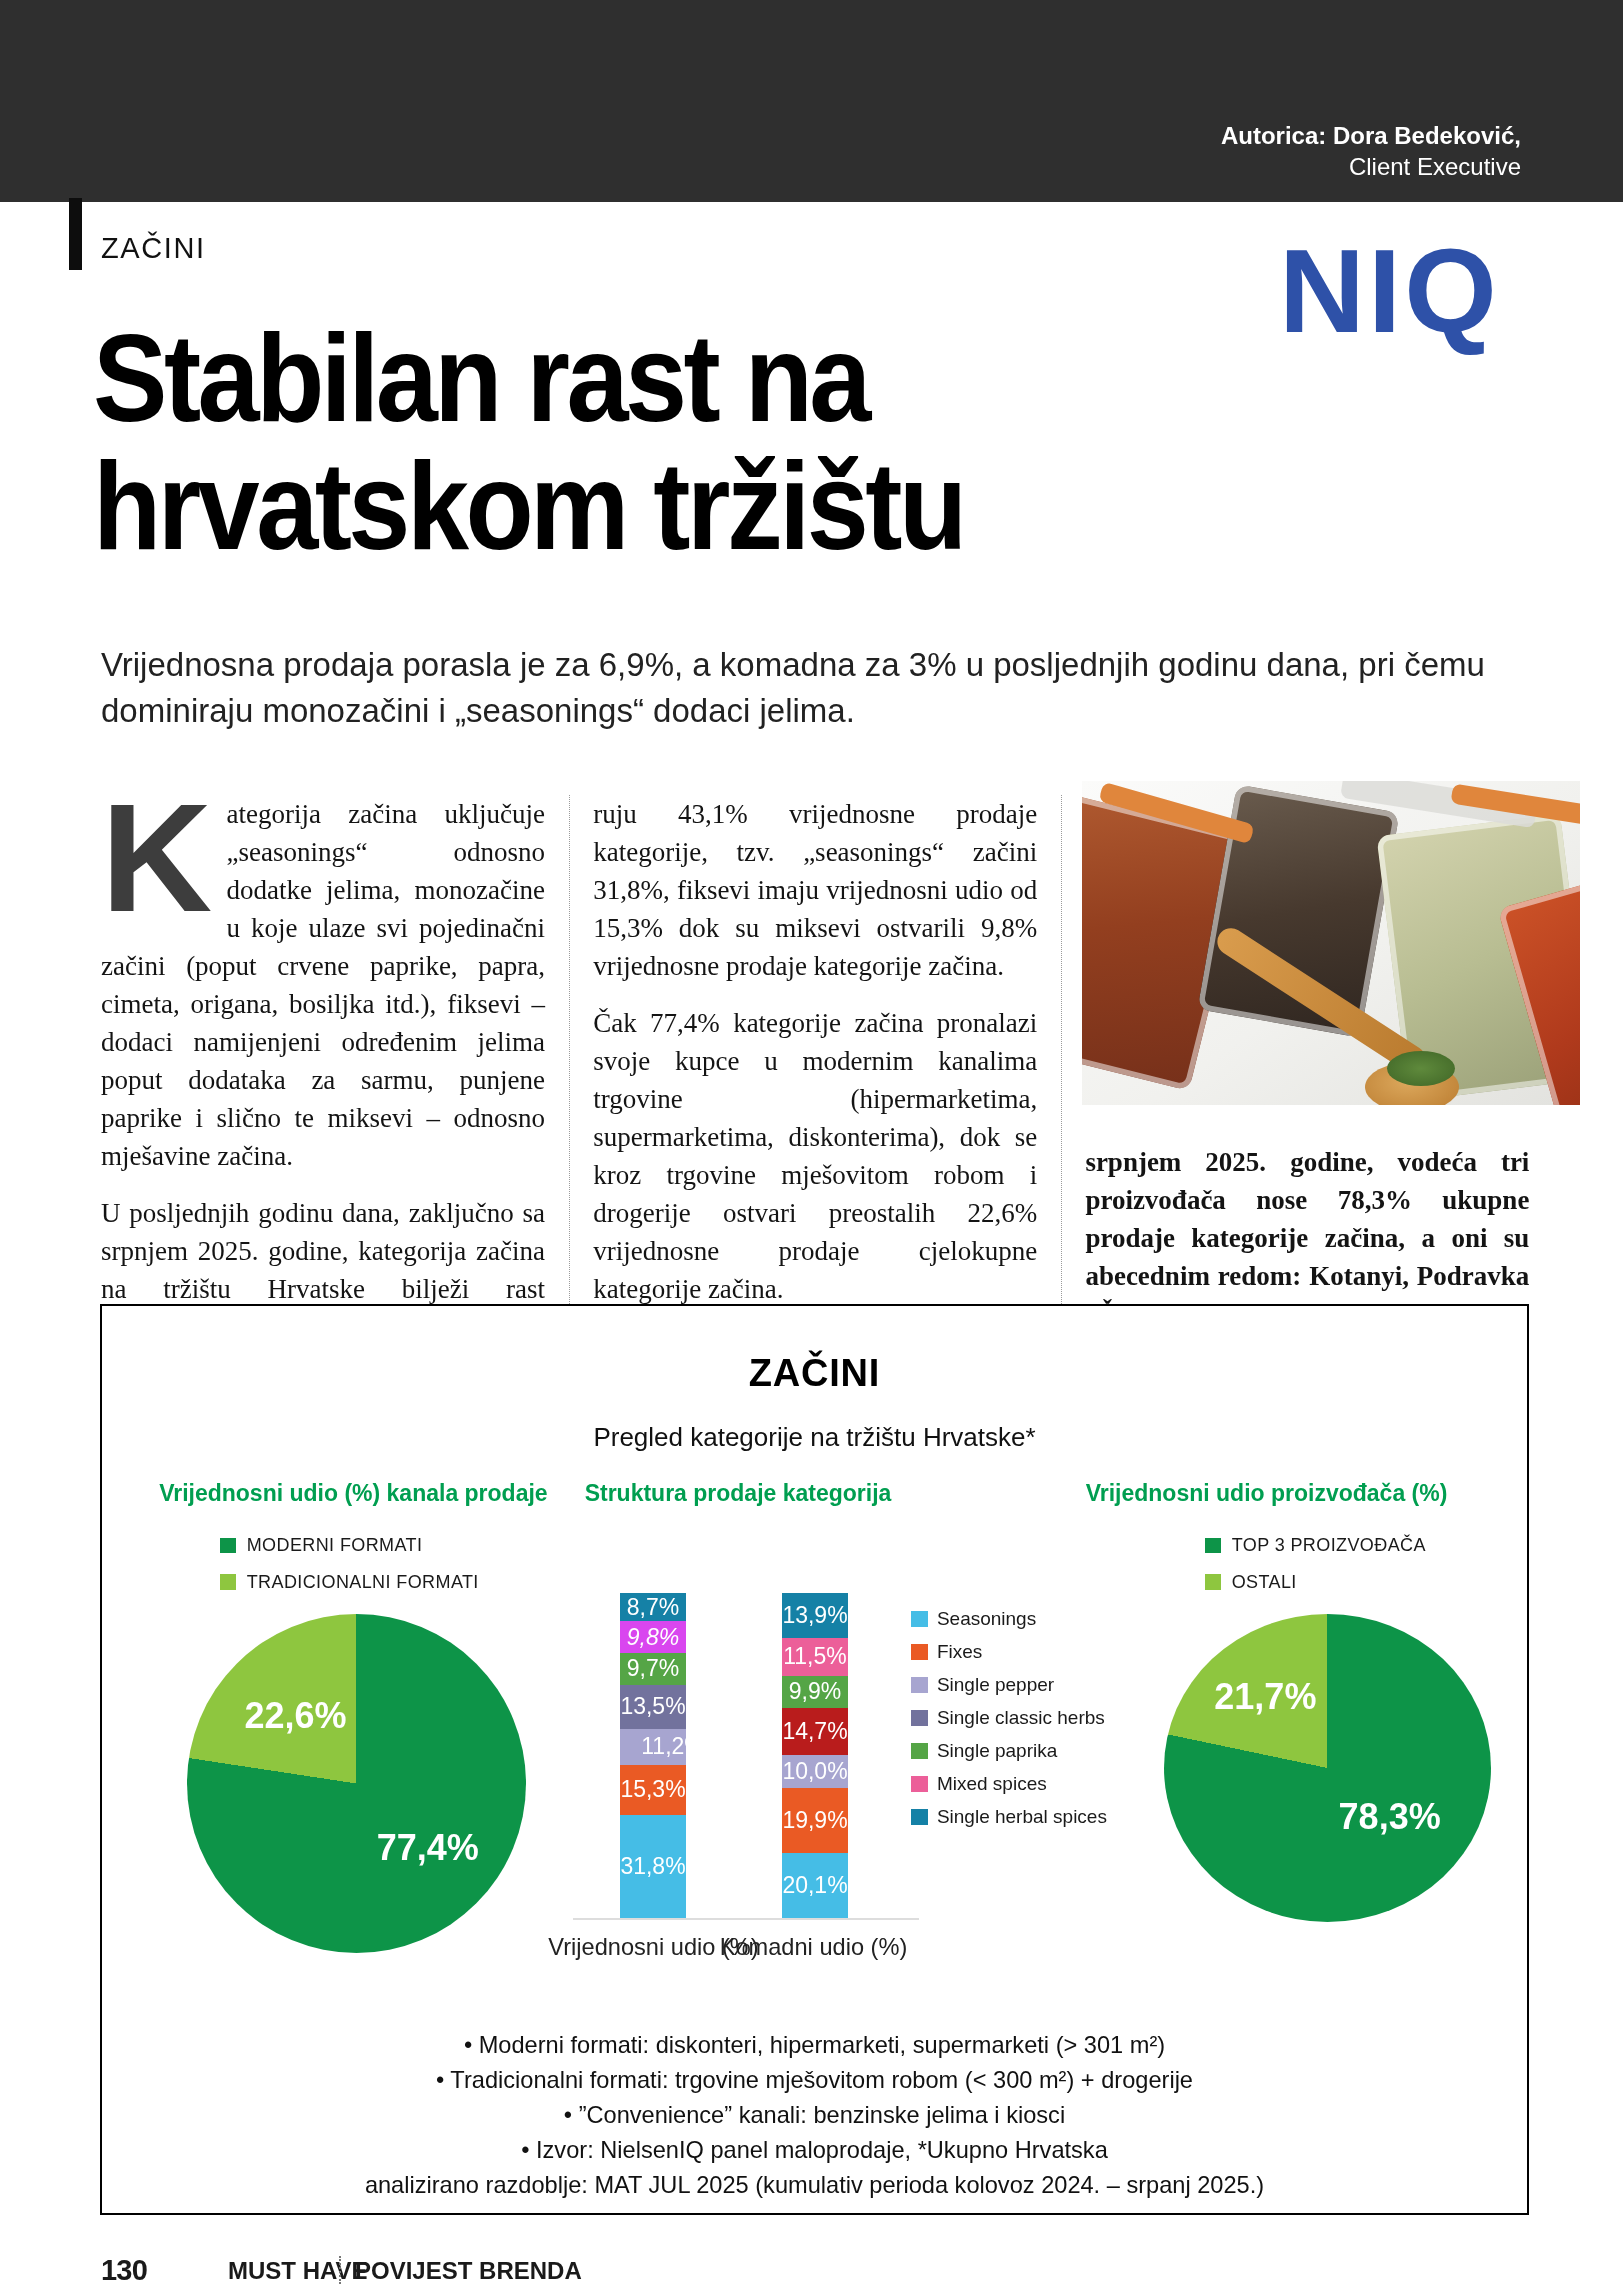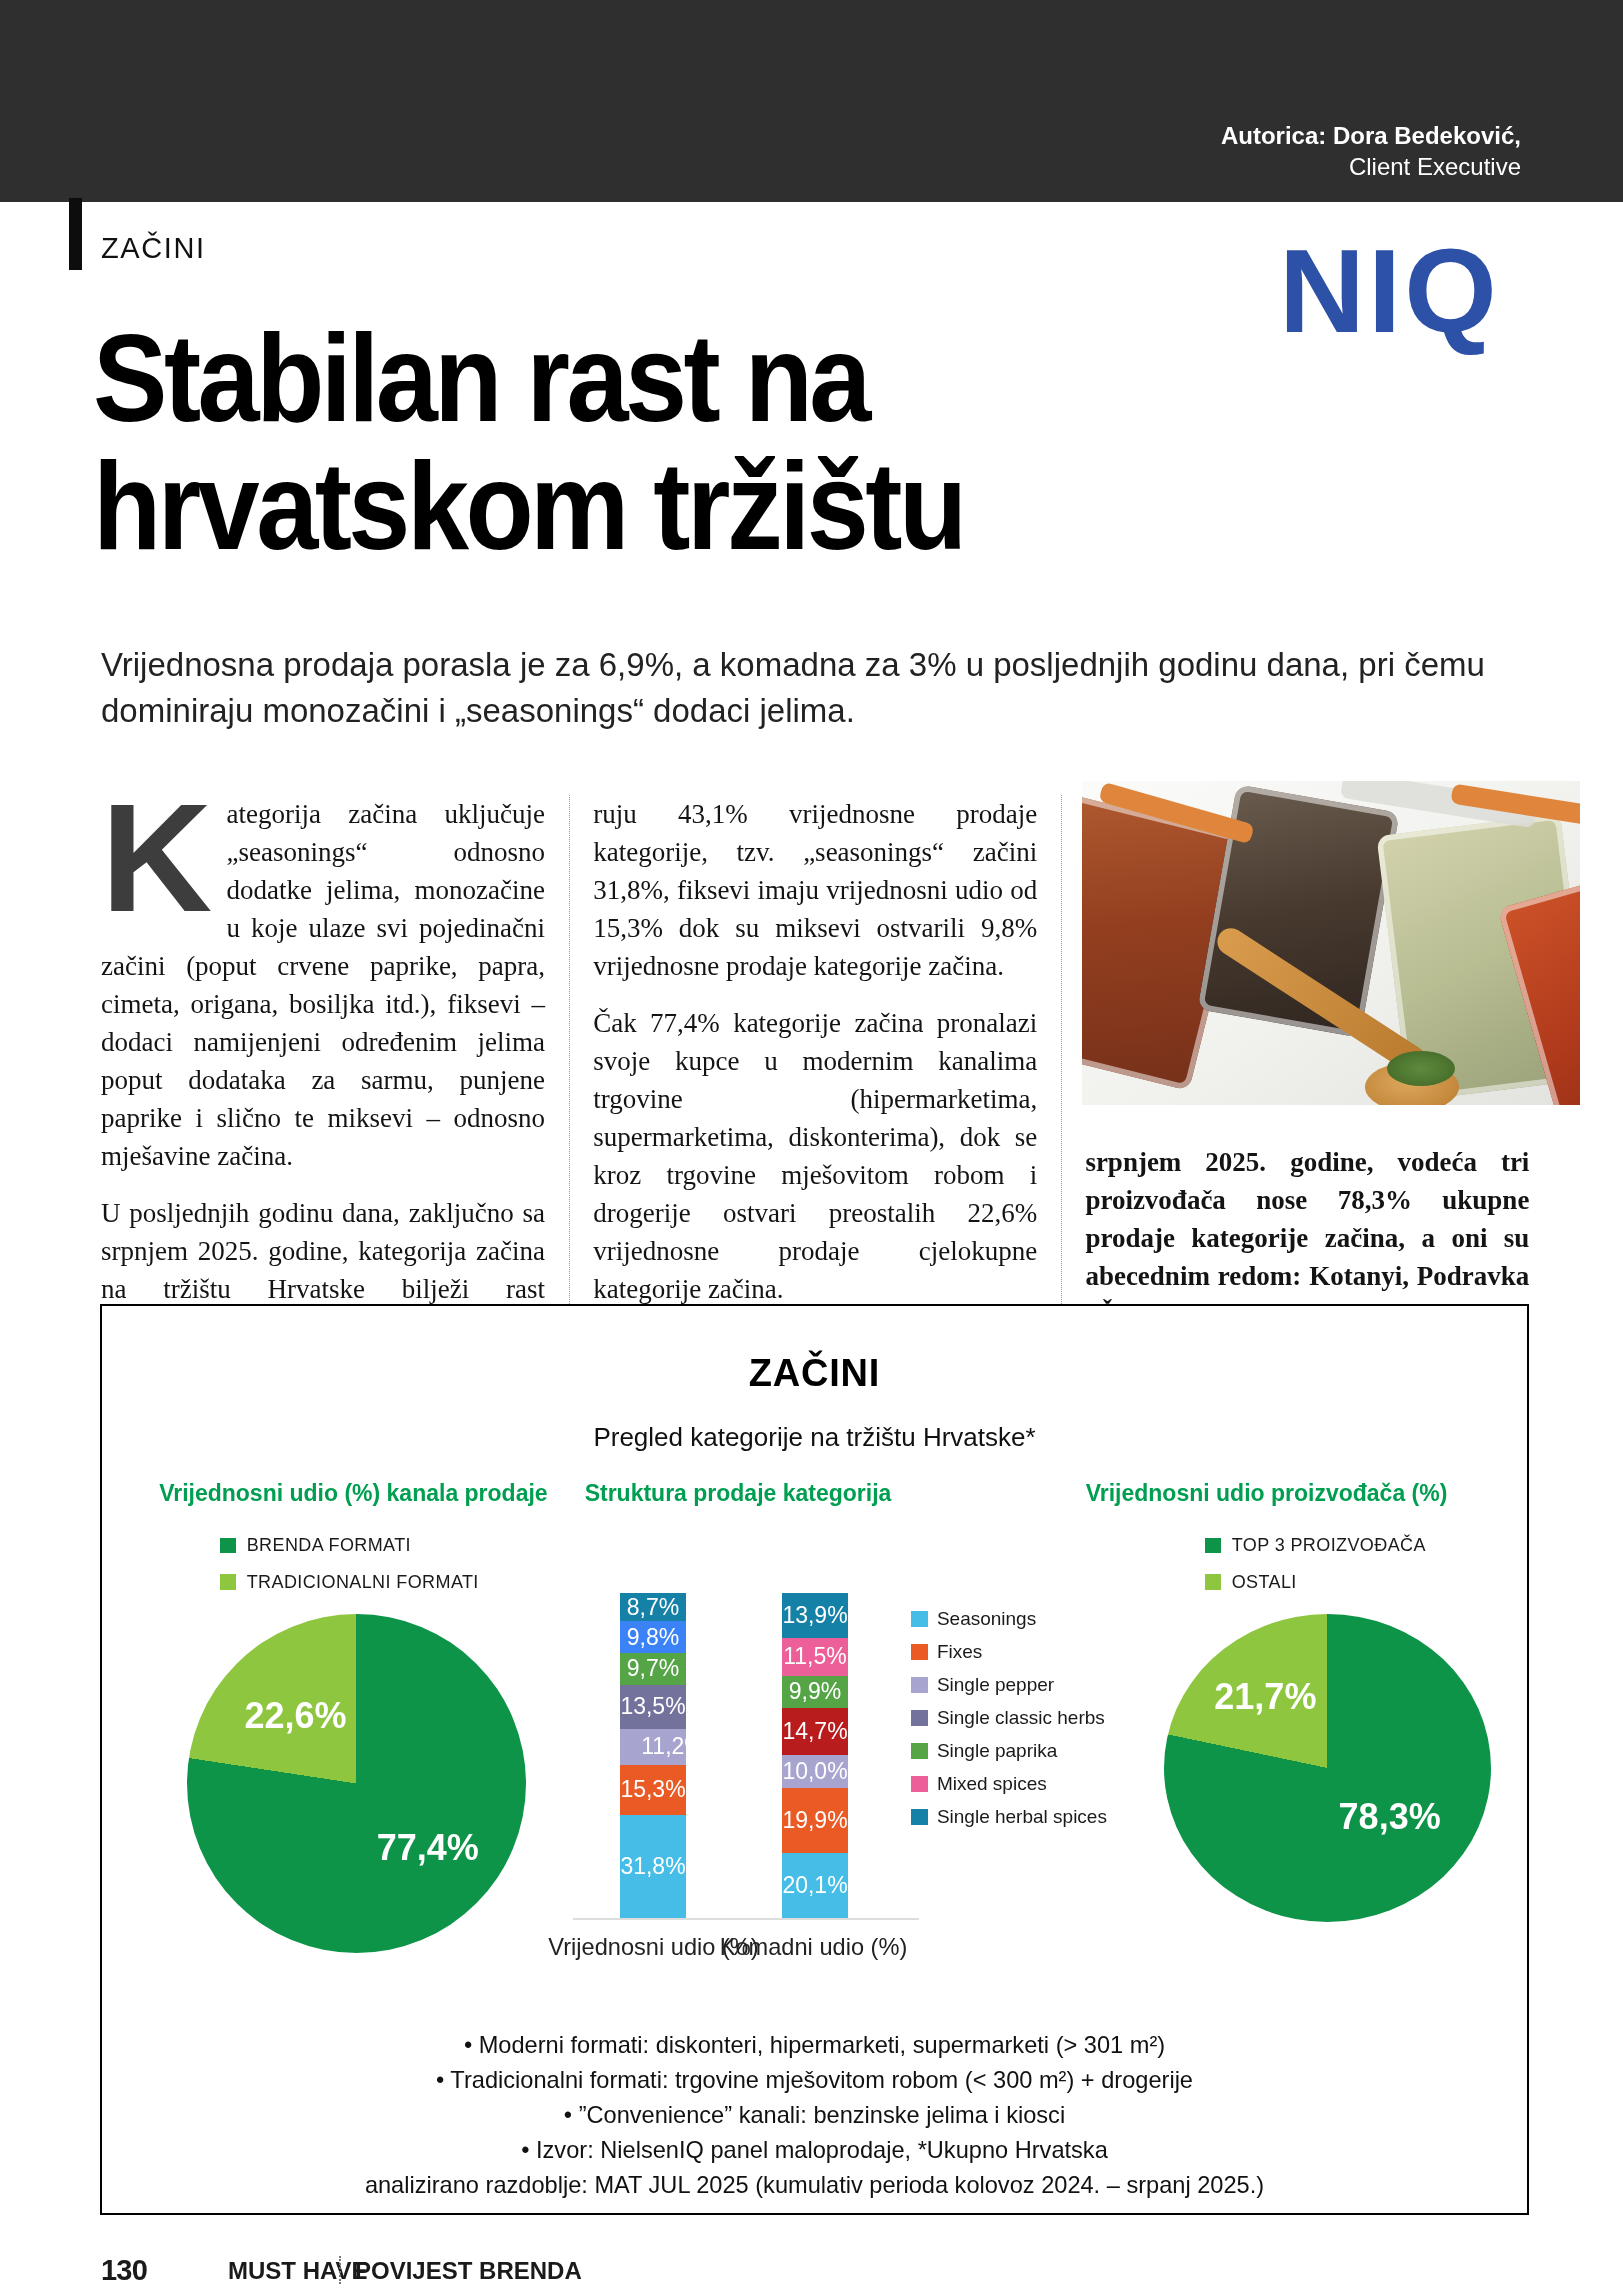--- a/index.html
+++ b/index.html
@@ -156,38 +156,38 @@
   <div class="cb-title">ZAČINI</div>
   <div class="cb-subtitle">Pregled kategorije na tržištu Hrvatske*</div>
 
   <div class="cb-heading h-left">Vrijednosni udio (%) kanala prodaje</div>
   <div class="cb-heading h-mid">Struktura prodaje kategorija</div>
   <div class="cb-heading h-right">Vrijednosni udio proizvođača (%)</div>
 
   <div class="legend legend-pie-left">
     <div class="legend-row">
       <span class="swatch" style="background-color: rgb(13, 148, 72);"></span>
-      <span>BRENDA FORMATI</span>
+      <span>MODERNI FORMATI</span>
     </div>
     <div class="legend-row">
       <span class="swatch" style="background-color: rgb(142, 198, 63);"></span>
       <span>TRADICIONALNI FORMATI</span>
     </div>
   </div>
 
   <div class="pie pie-1" style="background: conic-gradient(rgb(13, 148, 72) 0deg, rgb(13, 148, 72) 278.64deg, rgb(142, 198, 63) 278.64deg, rgb(142, 198, 63) 360deg);">
     <span class="pie-label p1-small">22,6%</span>
     <span class="pie-label p1-big">77,4%</span>
   </div>
 
   <div class="bar bar-0">
       <div class="seg" style="height: 8.7%; background-color: rgb(21, 129, 166);">
         <span>8,7%</span>
       </div>
-      <div class="seg" style="height: 9.8%; background-color: #3b82f6;">
+      <div class="seg" style="height: 9.8%; background-color: #d946ef; font-style: italic;">
         <span>9,8%</span>
       </div>
       <div class="seg" style="height: 9.7%; background-color: rgb(85, 165, 70);">
         <span>9,7%</span>
       </div>
       <div class="seg" style="height: 13.5%; background-color: rgb(114, 114, 157);">
         <span>13,5%</span>
       </div>
       <div class="seg" style="height: 11.2%; background-color: rgb(167, 165, 208); padding-left: 40px;">
         <span>11,2%</span>

